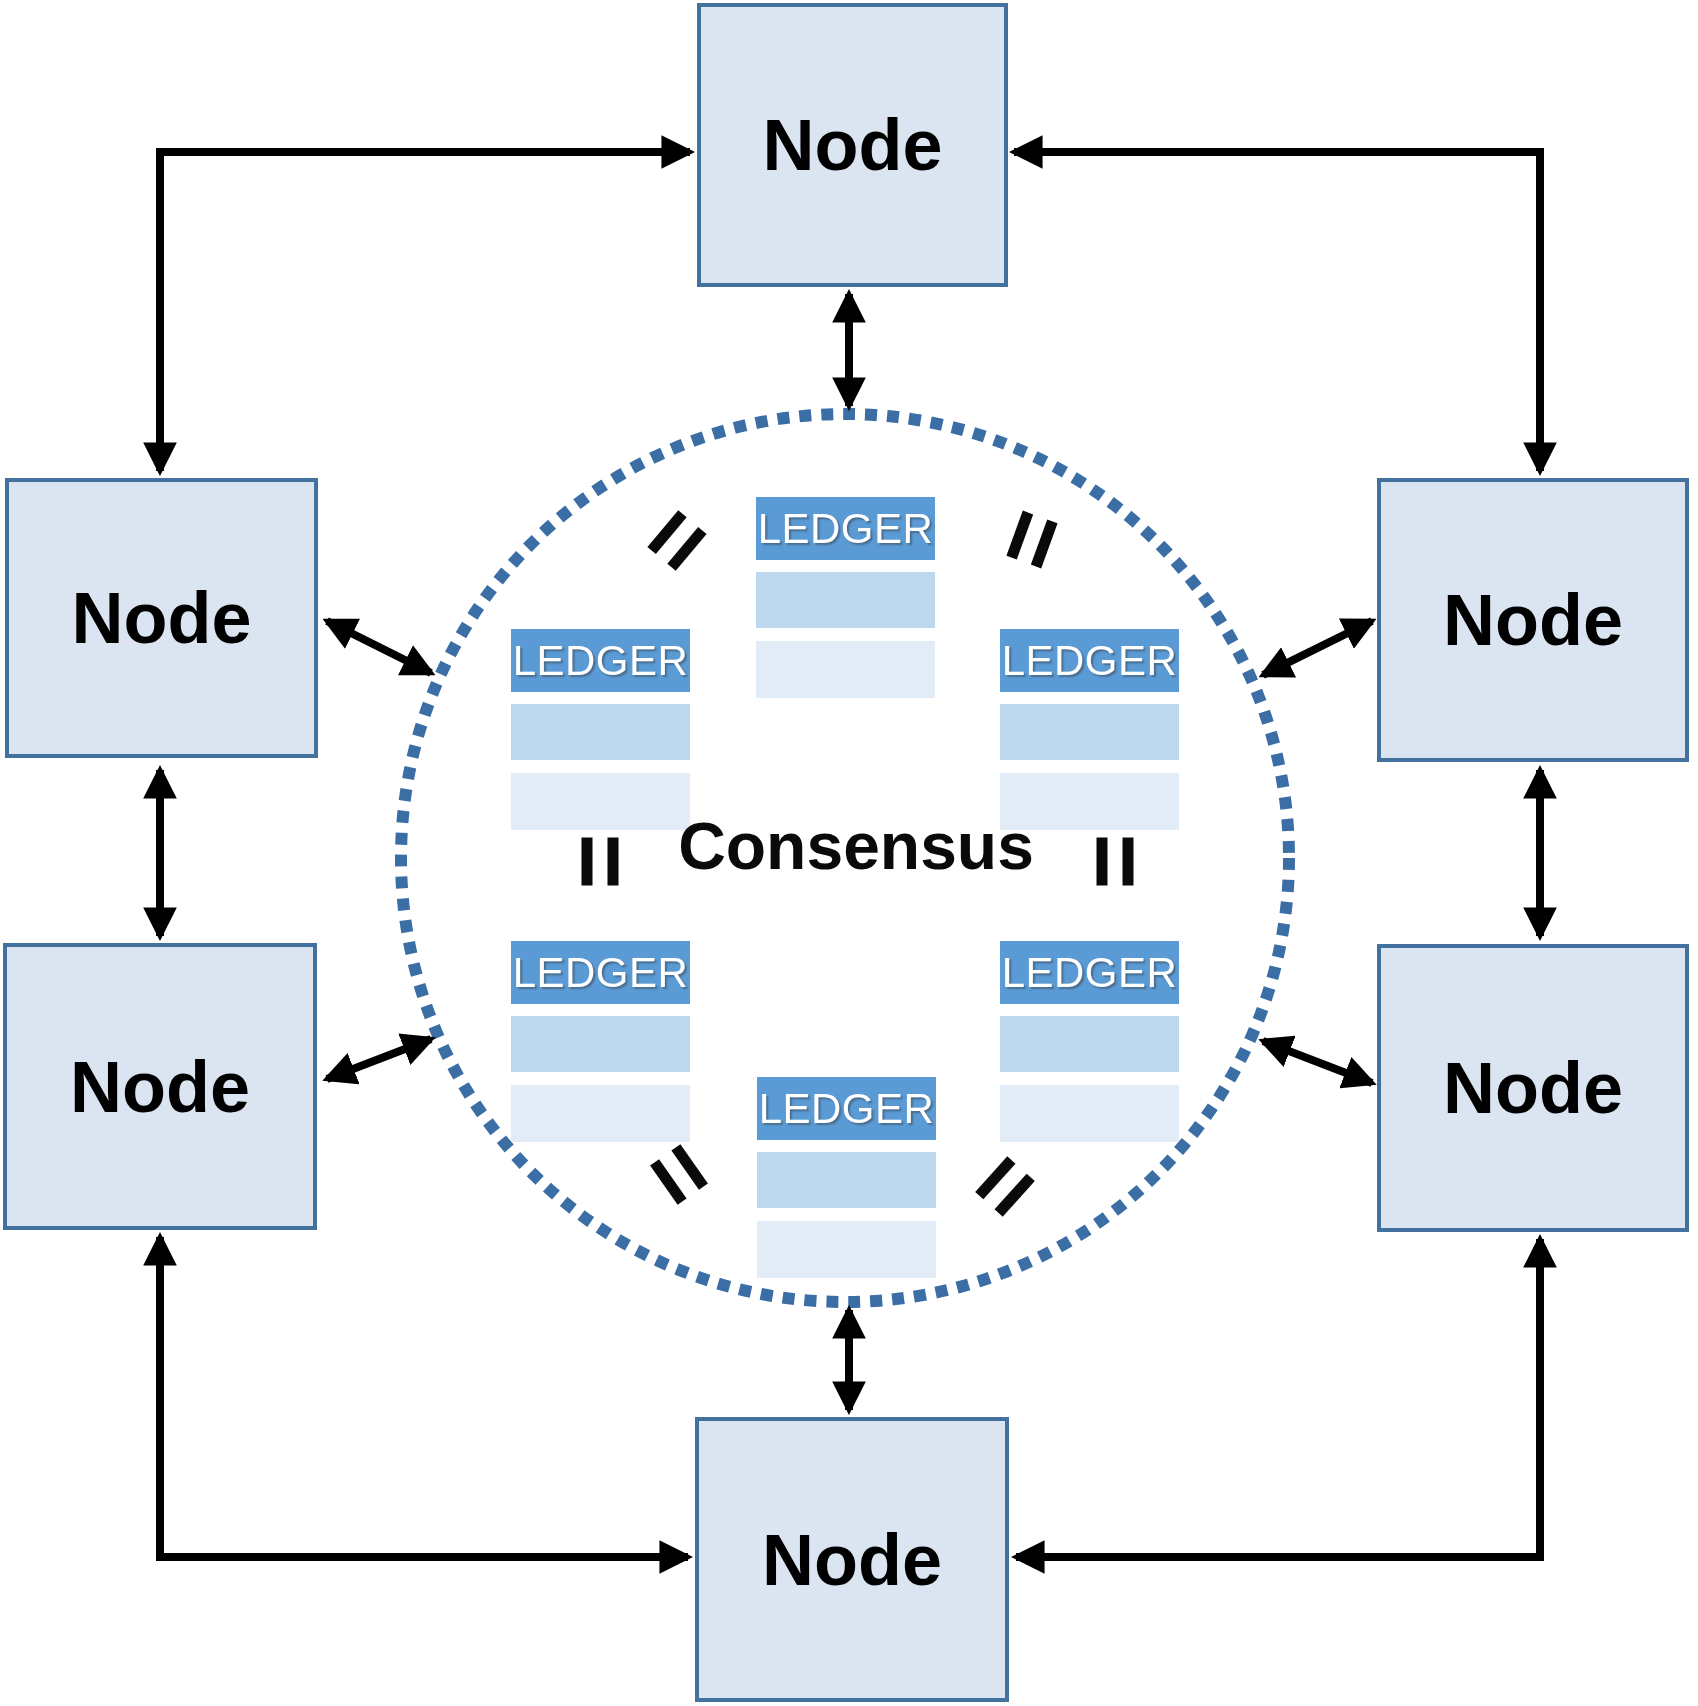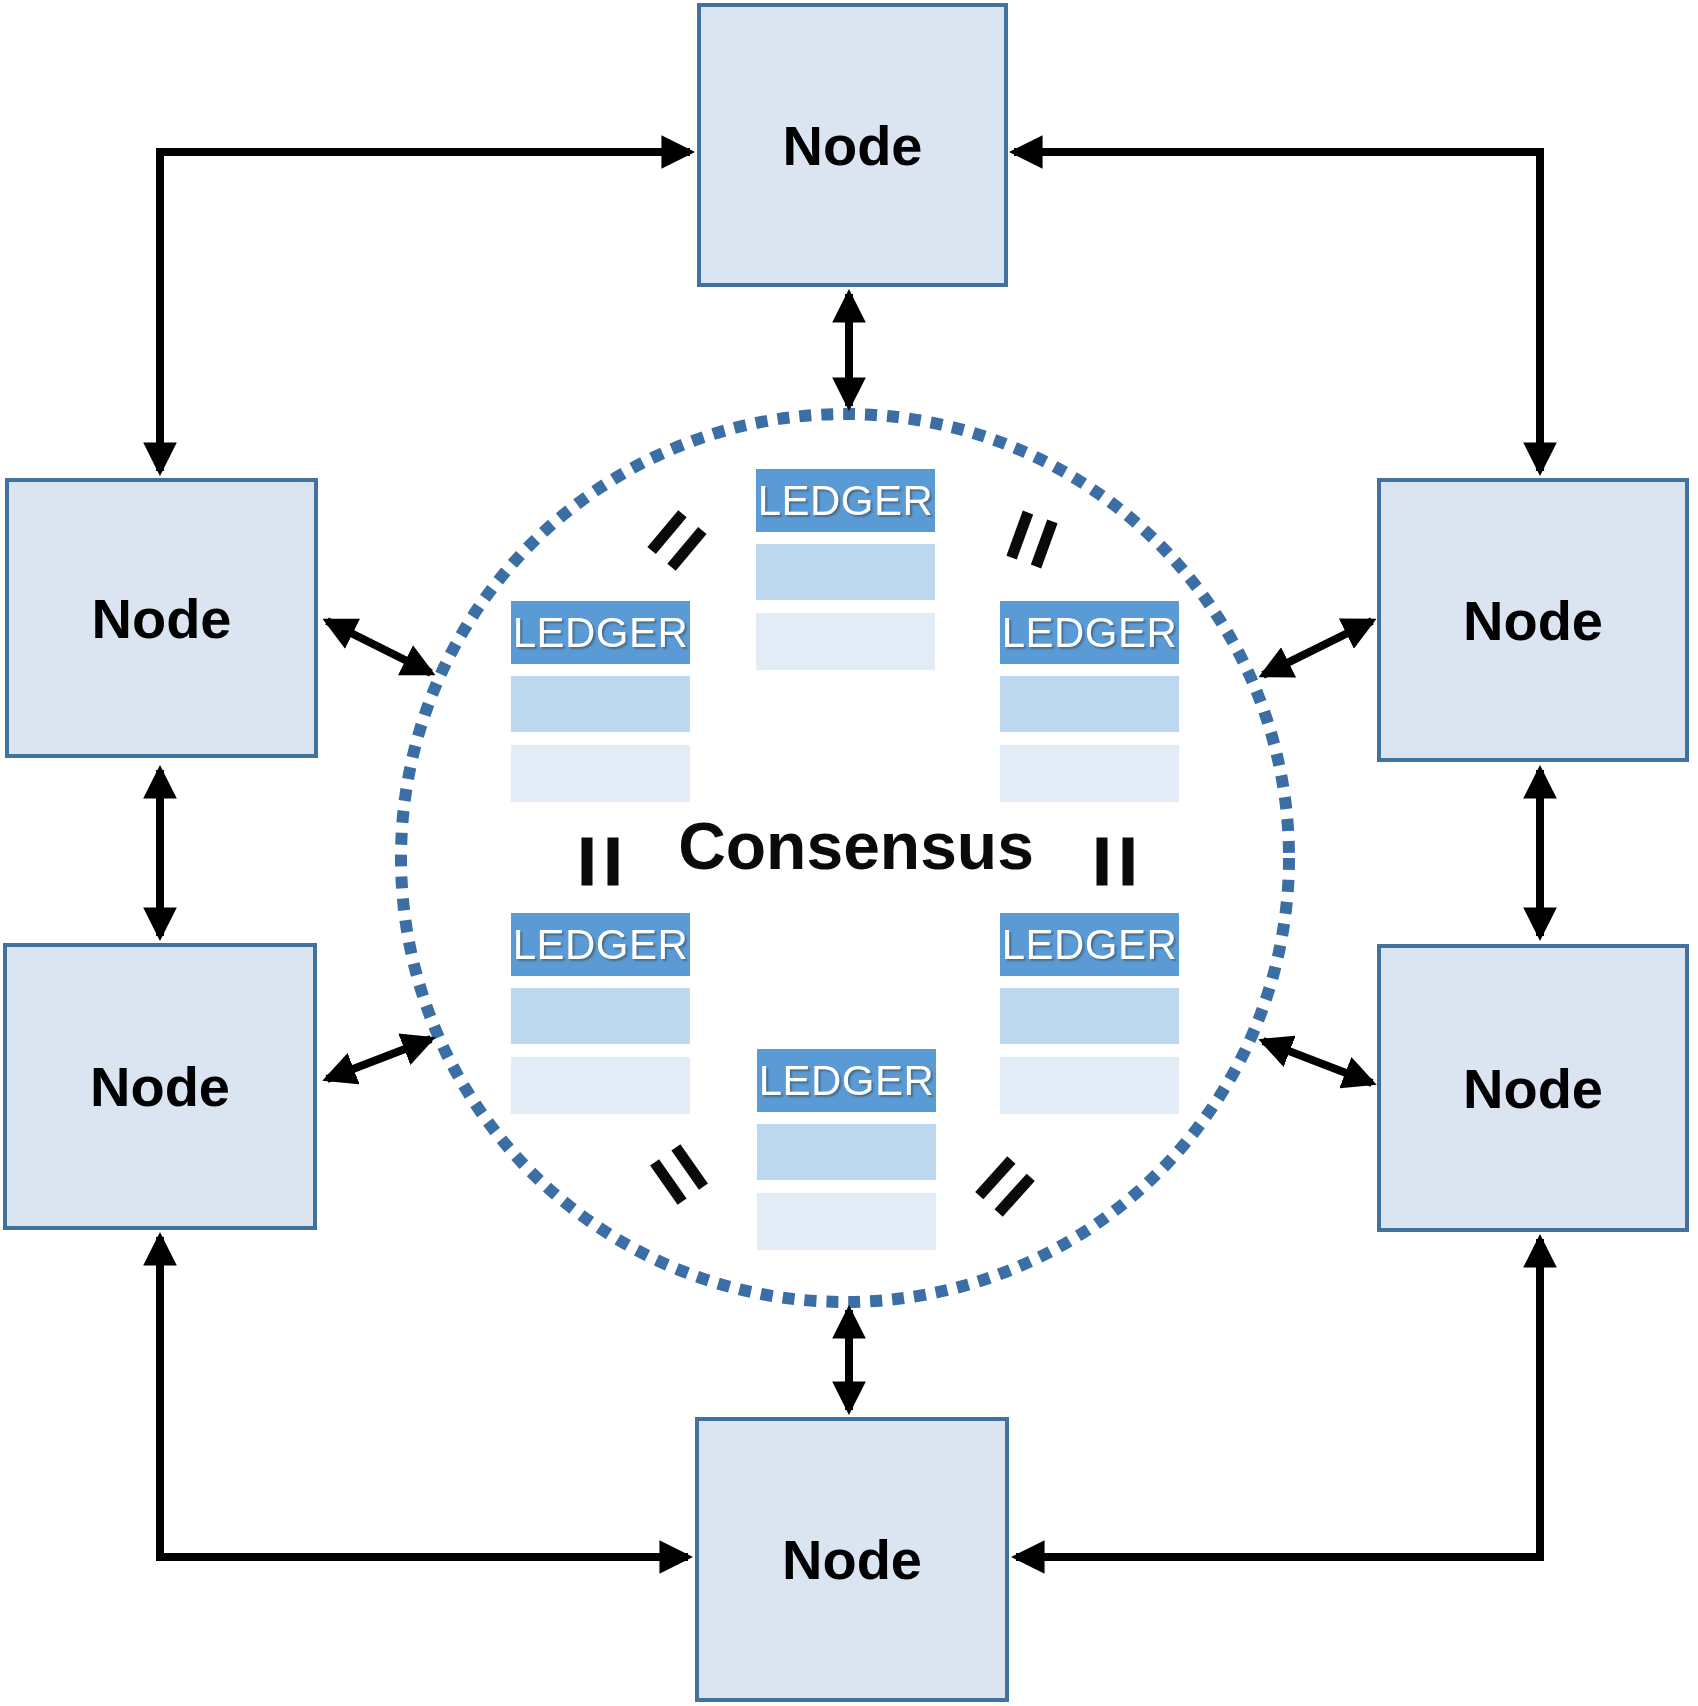--- a/index.html
+++ b/index.html
@@ -13,30 +13,30 @@
   .layer{position:absolute;left:0;top:0;width:100%;height:100%;}
   
   .node{
     position:absolute;
     background:var(--node-fill,#dbe5f1);
     border:4px solid var(--node-border,#41719c);
     box-sizing:border-box;
     display:flex;align-items:center;justify-content:center;
   }
   .node span{
-    font-weight:bold;font-size:56px;color:#000;letter-spacing:0px;
+    font-weight:bold;font-size:72px;color:#000;letter-spacing:0px;
   }
   .node-top{left:697px;top:3px;width:311px;height:284px;}
   .node-left-upper{left:5px;top:478px;width:313px;height:280px;}
   .node-left-lower{left:3px;top:943px;width:314px;height:287px;}
   .node-right-upper{left:1377px;top:478px;width:312px;height:284px;}
   .node-right-lower{left:1377px;top:944px;width:312px;height:288px;}
   .node-bottom{left:695px;top:1417px;width:314px;height:285px;}
   
-  .ledger{position:absolute;width:179px;}
+  .ledger{position:absolute;width:179px;margin-top:28px;}
   .ledger .lhead{
     height:63px;background:var(--ledger-header,#5b9bd5);
     display:flex;align-items:center;justify-content:center;
     color:#fff;font-size:42px;font-weight:400;letter-spacing:0.5px;
     text-shadow:2px 2px 2px rgba(50,50,50,0.45);
     margin-bottom:12px;
   }
   .ledger .lrow{height:56px;margin-bottom:13px;}
   .ledger .r2{background:var(--ledger-row2,#bdd7ee);}
   .ledger .r3{background:var(--ledger-row3,#e2ecf7);height:57px;margin-bottom:0;}

